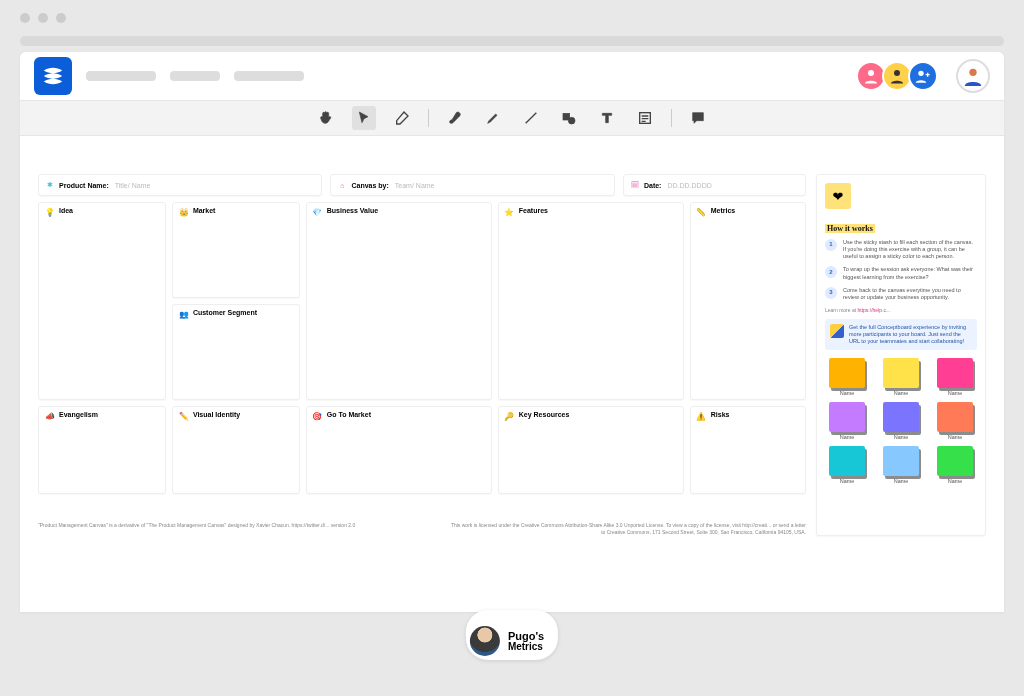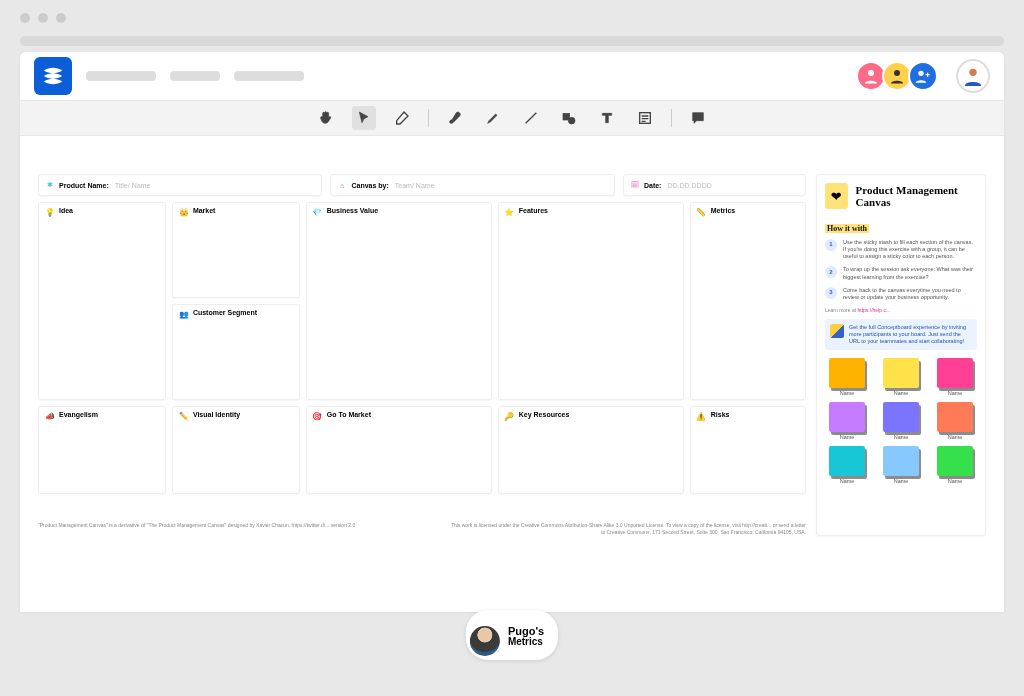--- a/index.html
+++ b/index.html
@@ -53,21 +53,21 @@
   .step-num { width:12px; height:12px; border-radius:50%; background:#dfeaff; color:#2d63c8; display:flex; align-items:center; justify-content:center; font-size:6px; font-weight:700; flex:none; }
   .learn { font-size:5px; color:#888; margin:3px 0 6px; }
   .learn a { color:#d63384; }
   .promo { background:#eaf3ff; border-radius:3px; padding:5px; display:flex; gap:5px; font-size:5.5px; line-height:1.3; color:#2a55a5; margin-bottom:8px; }
   .promo-icon { width:14px; height:14px; background:linear-gradient(135deg,#ffcf3f 50%,#3461c9 50%); border-radius:2px; flex:none; }
   .palette { display:grid; grid-template-columns: repeat(3,1fr); gap:6px 10px; }
   .pal { display:flex; flex-direction:column; align-items:center; gap:2px; }
   .sticky { width:36px; height:30px; border-radius:2px; box-shadow: 2px 3px 0 rgba(0,0,0,.45); }
   .pal-lbl { font-size:5.5px; color:#555; }
   
-  .brand-pill { position:absolute; left:50%; transform:translateX(-50%); bottom:-48px; background:#fff; border-radius:22px; padding:16px 14px 4px 4px; display:flex; gap:8px; box-shadow:0 1px 4px rgba(0,0,0,.12); }
+  .brand-pill { position:absolute; left:50%; transform:translateX(-50%); bottom:-48px; background:#fff; border-radius:22px; padding:16px 14px 4px 4px; display:flex; align-items:center; gap:8px; box-shadow:0 1px 4px rgba(0,0,0,.12); }
   .brand-av { width:30px; height:30px; border-radius:50%; background:radial-gradient(circle at 50% 30%, #e9c8a8 28%, #3a3a3a 30% 65%, #2a5a85 66%); }
   .brand-txt { font-size:11px; font-weight:800; line-height:1; }
 </style>
 </head>
 <body>
 
 <div class="browser-chrome">
   <div class="traffic-dot"></div>
   <div class="traffic-dot"></div>
   <div class="traffic-dot"></div>
@@ -241,23 +241,22 @@
 
       <div class="footer-txt">
         <div>"Product Management Canvas" is a derivative of "The Product Management Canvas" designed by Xavier Chacun. https://twitter.d/... version 2.0</div>
         <div style="text-align:right; max-width:360px">This work is licensed under the Creative Commons Attribution-Share Alike 3.0 Unported License. To view a copy of the license, visit http://creati... or send a letter to Creative Commons, 171 Second Street, Suite 300, San Francisco, California 94105, USA.</div>
       </div>
     </div>
 
     <div class="side">
       <div class="side-head">
         <div class="side-logo">❤</div>
-        <div class="side-title">Product Management Canvas</div>
-      </div>
-      <div class="side-sub">How it with</div>
+      </div>
+      <div class="side-sub">How it works</div>
       <div class="step">
           <div class="step-num">1</div>
           <div>Use the sticky stash to fill each section of the canvas. If you're doing this exercise with a group, it can be useful to assign a sticky color to each person.</div>
         </div>
       <div class="step">
           <div class="step-num">2</div>
           <div>To wrap up the session ask everyone: What was their biggest learning from the exercise?</div>
         </div>
       <div class="step">
           <div class="step-num">3</div>

